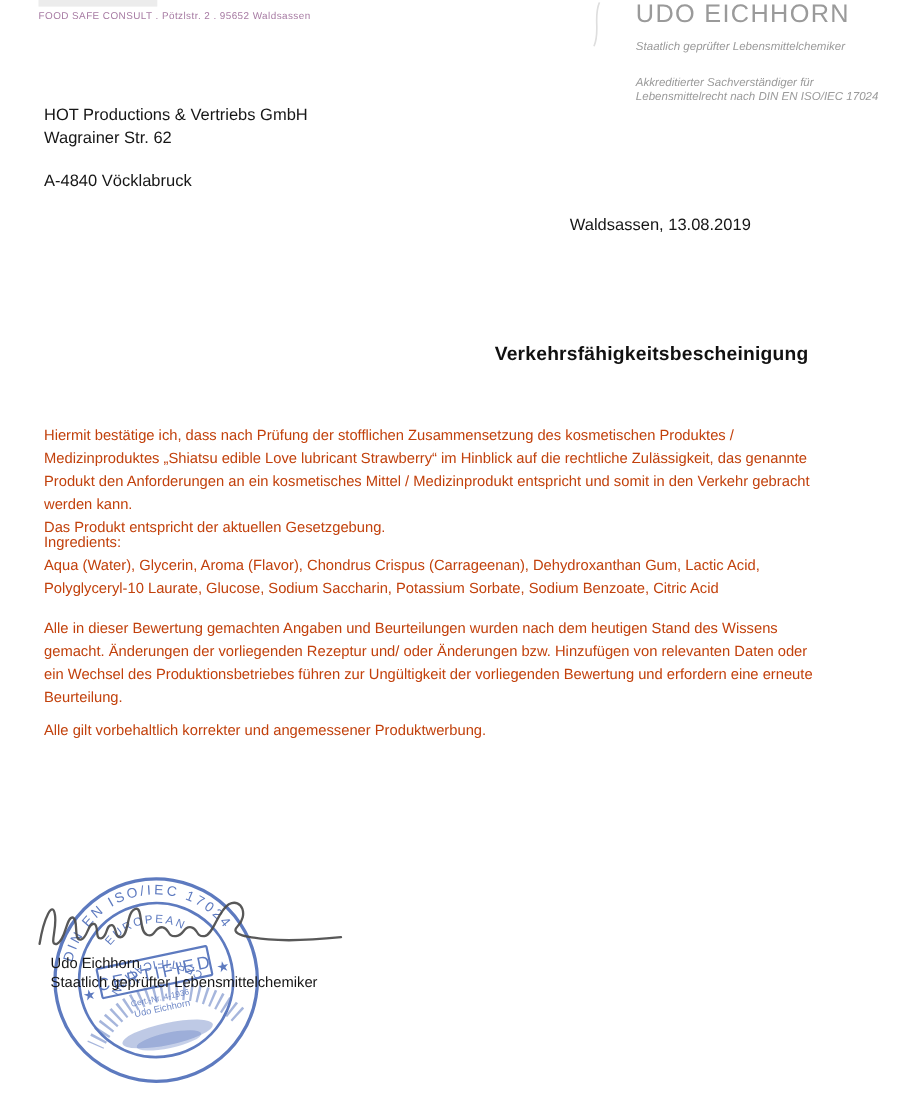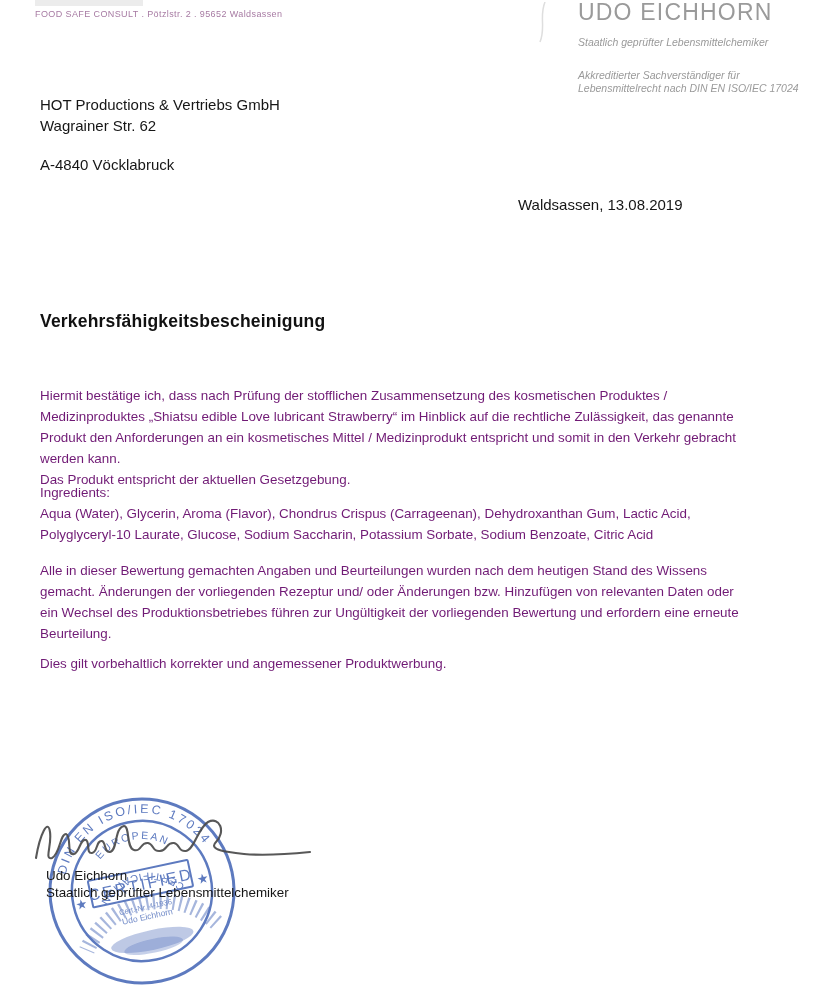--- a/index.html
+++ b/index.html
@@ -26,26 +26,26 @@
   .letterhead-cred{
     font-style:italic;font-size:10.5px;line-height:13px;color:#9a9a9a;
   }
   .cred1{margin-top:12px;}
   .cred2{margin-top:20px;}
   .recipient{left:40px;top:94px;font-size:15px;line-height:21px;}
   .recipient-spacer{height:18px;}
   .dateline{left:518px;top:196px;font-size:15px;}
   .doc-title{
     left:40px;top:311px;width:695px;
-    text-align:left;font-weight:bold;font-size:17.5px;letter-spacing:.2px;
+    text-align:right;font-weight:bold;font-size:17.5px;letter-spacing:.2px;
     color:#111;
   }
   .para{
     left:40px;width:699px;
-    font-size:13.4px;line-height:21px;color:#701a75;
+    font-size:13.4px;line-height:21px;color:#c2410c;
   }
   .p1{top:385px;}
   .p2{top:482px;}
   .p3{top:560px;}
   .p4{top:653px;}
   .stamp-svg{left:46px;top:795px;width:192px;height:192px;opacity:.82;z-index:1;}
   .sig-name{left:46px;top:868px;font-size:13.4px;z-index:2;}
   .sig-title{left:46px;top:885px;font-size:13.4px;z-index:2;}
   .signature-svg{left:30px;top:808px;width:288px;height:60px;z-index:3;}
   .logo-curve{left:533px;top:2px;width:18px;height:42px;}
@@ -86,21 +86,21 @@
     <div>Das Produkt entspricht der aktuellen Gesetzgebung.</div>
   </div>
 
   <div class="abs para p2">
     <div>Ingredients:</div>
     <div>Aqua (Water), Glycerin, Aroma (Flavor), Chondrus Crispus (Carrageenan), Dehydroxanthan Gum, Lactic Acid, Polyglyceryl-10 Laurate, Glucose, Sodium Saccharin, Potassium Sorbate, Sodium Benzoate, Citric Acid</div>
   </div>
 
   <div class="abs para p3">Alle in dieser Bewertung gemachten Angaben und Beurteilungen wurden nach dem heutigen Stand des Wissens gemacht. Änderungen der vorliegenden Rezeptur und/ oder Änderungen bzw. Hinzufügen von relevanten Daten oder ein Wechsel des Produktionsbetriebes führen zur Ungültigkeit der vorliegenden Bewertung und erfordern eine erneute Beurteilung.</div>
 
-  <div class="abs para p4">Dies gilt vorbehaltlich korrekter und angemessener Produktwerbung.</div>
+  <div class="abs para p4">Alle gilt vorbehaltlich korrekter und angemessener Produktwerbung.</div>
 
   <svg class="abs stamp-svg" viewBox="0 0 192 192">
     <defs>
       <path id="arc-outer-top" d="M 22.7,122.7 A 78,78 0 1 1 169.3,122.7"></path>
       <path id="arc-inner-top" d="M 47.1,78.2 A 52,52 0 0 1 144.9,78.2"></path>
       <path id="arc-inner-bottom" d="M 147.7,114.8 A 55,55 0 0 0 44.3,114.8"></path>
     </defs>
     <g transform="rotate(-12 96 96)" stroke="#3a5db2" fill="none">
       <circle cx="96" cy="96" r="92" stroke-width="3"></circle>
       <circle cx="96" cy="96" r="70" stroke-width="2.5"></circle>

